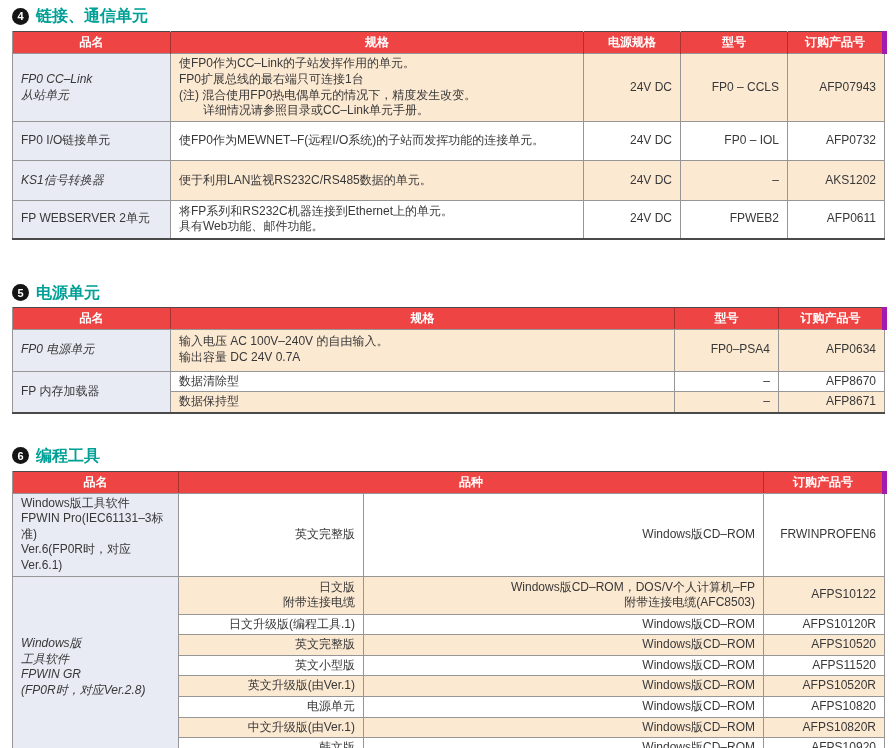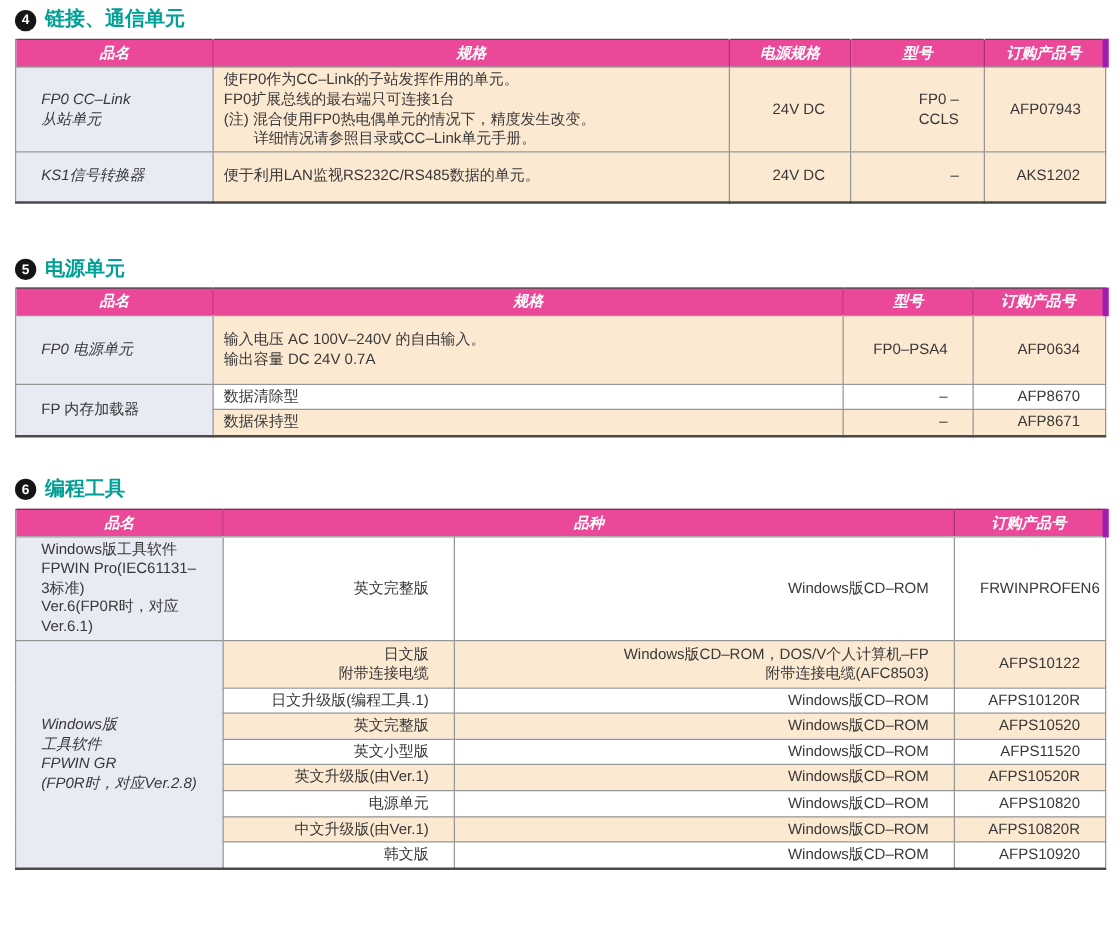--- a/index.html
+++ b/index.html
@@ -24,30 +24,29 @@
   }
   .t1-title{margin-top:0;margin-bottom:5px;}
   .t2-title{margin-top:43px;margin-bottom:4px;}
   .t3-title{margin-top:32px;margin-bottom:5px;}
   table{
     border-collapse:collapse;table-layout:fixed;width:872px;
     border-top:1px solid #4a4a4a;
     border-bottom:2px solid #4a4a4a;
   }
   th{
-    background:#ec4899;color:#ffffff;font-weight:bold;font-size:12px;
+    background:#ef4444;color:#ffffff;font-weight:bold;font-size:12px;
     padding:2px 4px;text-align:center;
     border-left:1px solid rgba(0,0,0,0.28);
     border-right:1px solid rgba(0,0,0,0.28);
-    font-style:italic;
   }
   th:first-child{border-left:1px solid #969696;}
   th:last-child{border-right:5px solid #a21caf;}
   td{
-    font-size:12px;line-height:1.3;padding:2px 20px;
+    font-size:12px;line-height:1.3;padding:2px 8px;
     border:1px solid #969696;vertical-align:middle;
     background:#ffffff;
   }
   .namecol{background:#e9ebf4;}
   .peach td{background:#fce9d2;}
   .peach td.namecol{background:#e9ebf4;font-style:italic;}
   .pp{background:#fce9d2 !important;}
   .ml{white-space:pre-line;}
   .ctr{text-align:right;}
   td.spec{padding-left:8px;}
@@ -83,26 +82,41 @@
       <td class="namecol ml">FP0 CC–Link
 从站单元</td>
       <td class="spec ml">使FP0作为CC–Link的子站发挥作用的单元。
 FP0扩展总线的最右端只可连接1台
 (注) 混合使用FP0热电偶单元的情况下，精度发生改变。
 　　详细情况请参照目录或CC–Link单元手册。</td>
       <td class="ctr">24V DC</td>
       <td class="ctr">FP0 – CCLS</td>
       <td class="ctr">AFP07943</td>
     </tr>
+    <tr style="height:39px">
+      <td class="namecol">FP0 I/O链接单元</td>
+      <td class="spec">使FP0作为MEWNET–F(远程I/O系统)的子站而发挥功能的连接单元。</td>
+      <td class="ctr">24V DC</td>
+      <td class="ctr">FP0 – IOL</td>
+      <td class="ctr">AFP0732</td>
+    </tr>
     <tr class="peach" style="height:40px">
       <td class="namecol">KS1信号转换器</td>
       <td class="spec">便于利用LAN监视RS232C/RS485数据的单元。</td>
       <td class="ctr">24V DC</td>
       <td class="ctr">–</td>
       <td class="ctr">AKS1202</td>
+    </tr>
+    <tr style="height:38px">
+      <td class="namecol">FP WEBSERVER 2单元</td>
+      <td class="spec ml">将FP系列和RS232C机器连接到Ethernet上的单元。
+具有Web功能、邮件功能。</td>
+      <td class="ctr">24V DC</td>
+      <td class="ctr">FPWEB2</td>
+      <td class="ctr">AFP0611</td>
     </tr>
   </tbody>
     </table>
 
   <div class="section-title t2-title">
     <span class="badge">5</span>
     <span>电源单元</span>
   </div>
 
   <table>
@@ -112,21 +126,21 @@
         <col style="width:104px">
         <col style="width:106px">
       </colgroup>
     <tbody>
         <tr class="h-header">
       <th>品名</th>
       <th>规格</th>
       <th>型号</th>
       <th>订购产品号</th>
     </tr>
-    <tr class="peach" style="height:55px">
+    <tr class="peach" style="height:42px">
       <td class="namecol">FP0 电源单元</td>
       <td class="spec ml">输入电压 AC 100V–240V 的自由输入。
 输出容量 DC 24V  0.7A</td>
       <td class="ctr">FP0–PSA4</td>
       <td class="ctr">AFP0634</td>
     </tr>
     <tr style="height:18px">
       <td class="namecol" rowspan="2">FP 内存加载器</td>
       <td class="spec">数据清除型</td>
       <td class="ctr">–</td>

